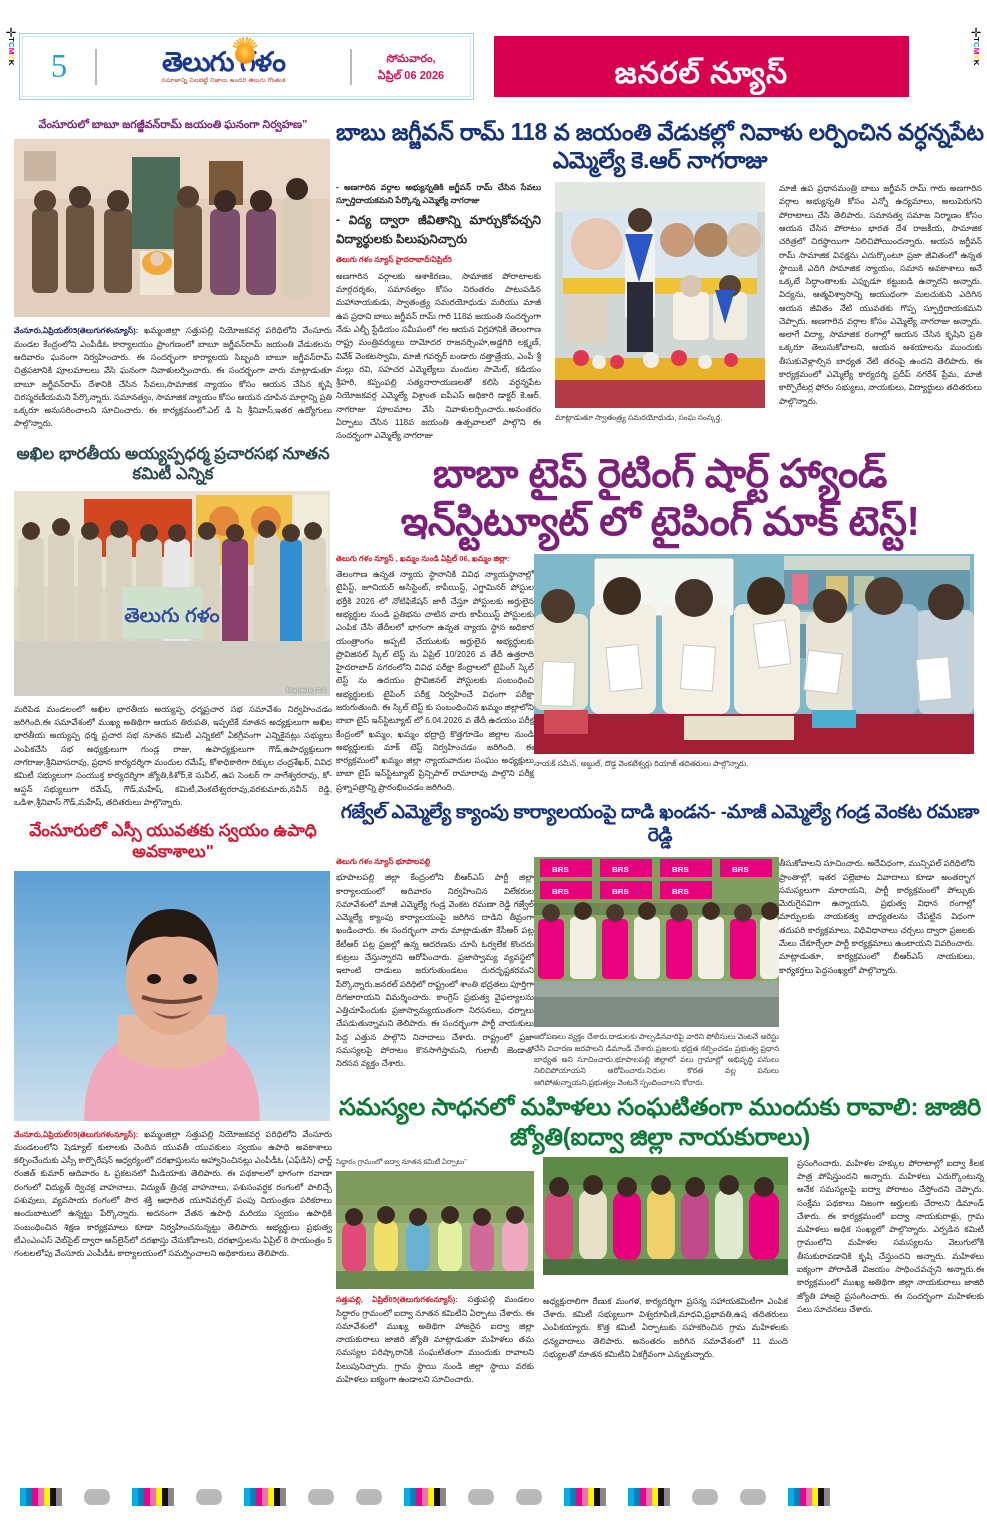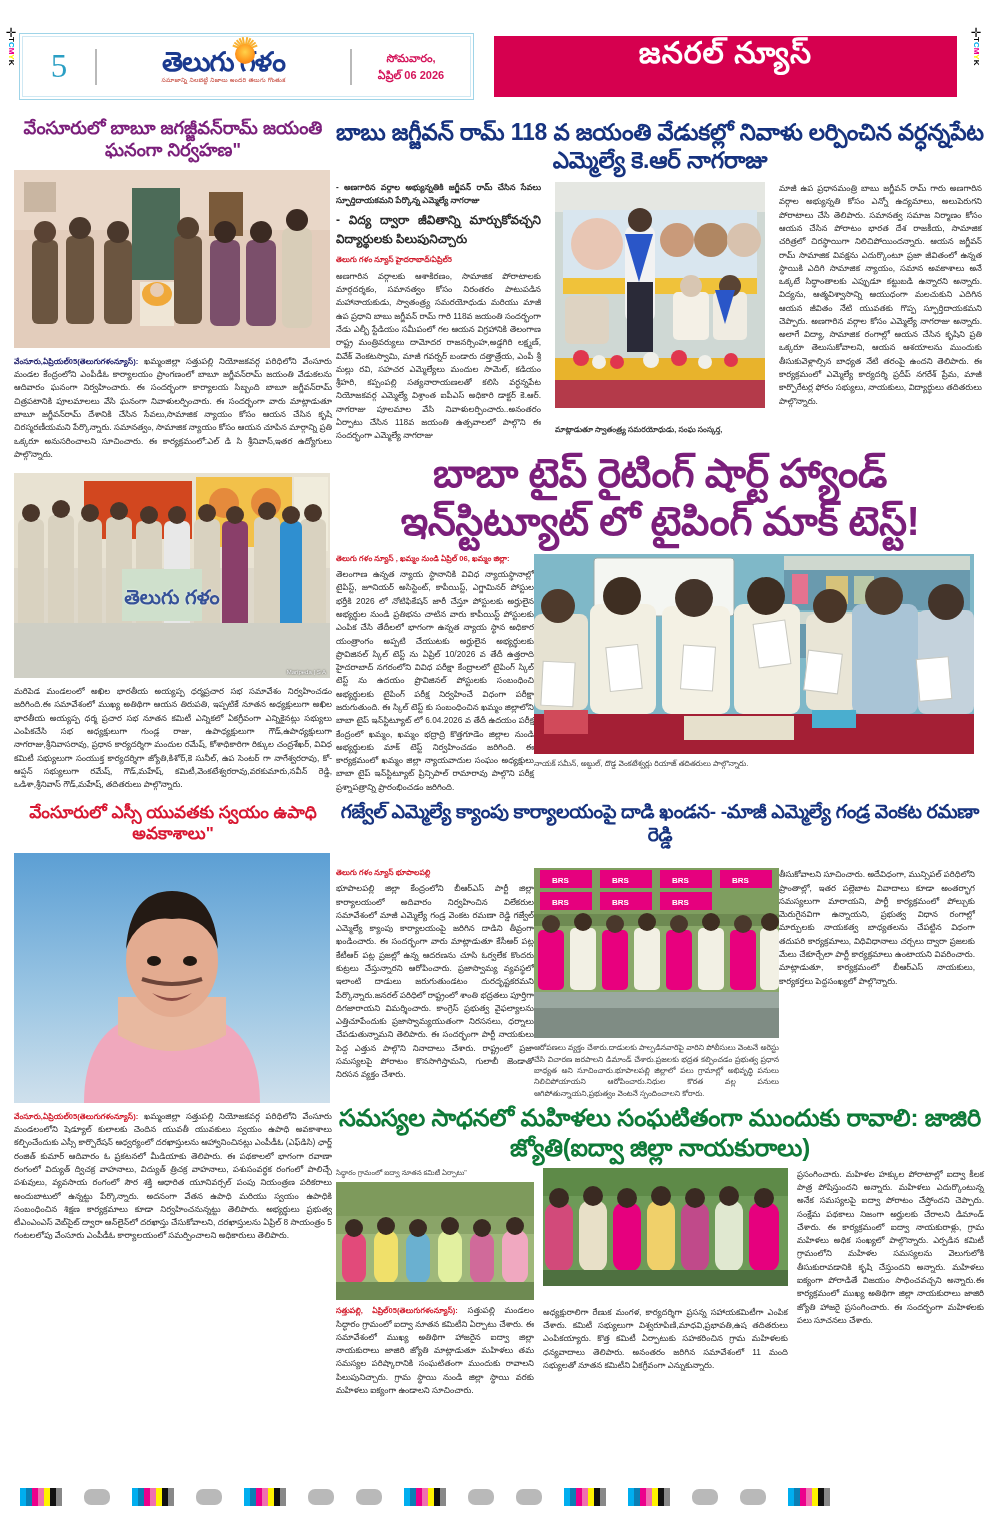--- a/index.html
+++ b/index.html
@@ -72,23 +72,23 @@
   .logo-tag {
     font-size: 6px; color: #c0392b; letter-spacing: .3px; margin-top: 1px;
     white-space: nowrap;
   }
   .date-box {
     width: 118px; text-align: center; color: #d4145a;
     font-size: 11px; font-weight: bold; line-height: 1.5;
   }
   .section-banner {
     position: absolute; left: 494px; top: 36px;
-    width: 463px; height: 61px;
+    width: 415px; height: 61px;
     background: #d6004f;
-    display: flex; align-items: flex-start; justify-content: center;
+    display: flex; align-items: flex-end; justify-content: center;
   }
   .section-banner span {
     color: #ffffff; font-size: 30px; font-weight: bold; letter-spacing: 1px;
   }
 
   
   .hl { text-align: center; font-weight: bold; line-height: 1.22; }
   .hl-purple { color: #7b1f7b; }
   .hl-navy   { color: #17337f; }
   .hl-slate  { color: #2d4a52; }
@@ -184,21 +184,21 @@
     </div>
   </div>
 
   <div class="section-banner">
     <span>జనరల్ న్యూస్</span>
   </div>
 
   <div class="col-left">
 
     <div>
-      <div class="hl hl-purple" style="font-size:18px;">వేంసూరులో బాబూ జగజ్జీవన్‌రామ్ జయంతి ఘనంగా నిర్వహణ"</div>
+      <div class="hl hl-purple" style="font-size:11px;">వేంసూరులో బాబూ జగజ్జీవన్‌రామ్ జయంతి ఘనంగా నిర్వహణ"</div>
       <div class="photo ph-a" style="width:316px;height:178px;margin-top:8px;">
         <svg width="316" height="178" viewBox="0 0 316 178" style="position:absolute;inset:0;">
           <rect x="0" y="0" width="316" height="178" fill="#e3cdbc"></rect>
           <rect x="0" y="0" width="316" height="60" fill="#e9d7c8"></rect>
           <rect x="118" y="18" width="48" height="92" fill="#4c6b58"></rect>
           <rect x="195" y="22" width="34" height="44" fill="#7a5a3a"></rect>
           <rect x="10" y="12" width="32" height="30" fill="#c9b6a2"></rect>
           <g fill="#6b5540">
             <rect x="18" y="70" width="26" height="84" rx="6"></rect>
             <rect x="52" y="66" width="28" height="88" rx="6"></rect>
@@ -224,20 +224,21 @@
       </div>
       <div class="body-txt" style="margin-top:7px;">
         <span class="byline-dark">వేంసూరు,ఏప్రియల్05(తెలుగుగళంన్యూస్):</span>
         <span>ఖమ్మంజిల్లా సత్తుపల్లి నియోజకవర్గ పరిధిలోని వేంసూరు మండల కేంద్రంలోని ఎంపీడీఓ కార్యాలయం ప్రాంగణంలో బాబూ జగ్జీవన్‌రామ్ జయంతి వేడుకలను ఆదివారం ఘనంగా నిర్వహించారు. ఈ సందర్భంగా కార్యాలయ సిబ్బంది బాబూ జగ్జీవన్‌రామ్ చిత్రపటానికి పూలమాలలు వేసి ఘనంగా నివాళులర్పించారు.
 ఈ సందర్భంగా వారు మాట్లాడుతూ బాబూ జగ్జీవన్‌రామ్ దేశానికి చేసిన సేవలు,సామాజిక న్యాయం కోసం ఆయన చేసిన కృషి చిరస్మరణీయమని పేర్కొన్నారు. సమానత్వం, సామాజిక న్యాయం కోసం ఆయన చూపిన మార్గాన్ని ప్రతి ఒక్కరూ అనుసరించాలని సూచించారు.
 ఈ కార్యక్రమంలో:ఎల్ డి సి శ్రీనివాస్,ఇతర ఉద్యోగులు పాల్గొన్నారు.</span>
       </div>
     </div>
 
     <div style="margin-top:12px;">
+      <div class="hl hl-slate" style="font-size:16.5px;">అఖిల భారతీయ అయ్యప్పధర్మ ప్రచారసభ నూతన కమిటీ ఎన్నిక</div>
       <div class="photo ph-b" style="width:316px;height:205px;margin-top:8px;">
         <svg width="316" height="205" viewBox="0 0 316 205" style="position:absolute;inset:0;">
           <rect width="316" height="205" fill="#ded8ca"></rect>
           <rect x="0" y="0" width="316" height="95" fill="#e8e2d2"></rect>
           <rect x="70" y="8" width="108" height="58" fill="#d2471f"></rect>
           <rect x="182" y="4" width="96" height="70" fill="#f2c14a"></rect>
           <circle cx="210" cy="30" r="15" fill="#e58a3c"></circle>
             <circle cx="252" cy="30" r="15" fill="#e58a3c"></circle>
           <rect x="280" y="4" width="34" height="74" fill="#f0ecdc"></rect>
           <g fill="#d9d2c0">
@@ -347,21 +348,21 @@
                   <circle cx="176" cy="178" r="7"></circle>
               </g>
               <g fill="#f0f0ea">
                 <circle cx="44" cy="180" r="7"></circle>
                   <circle cx="96" cy="178" r="8"></circle>
                   <circle cx="150" cy="180" r="7"></circle>
               </g>
               <rect x="0" y="198" width="210" height="28" fill="#b43a4a"></rect>
             </svg>
           </div>
-          <div class="caption" style="margin-top:16px;font-weight:bold;">మాట్లాడుతూ స్వాతంత్ర్య సమరయోధుడు, సంఘ సంస్కర్త,</div>
+          <div class="caption" style="margin-top:4px;">మాట్లాడుతూ స్వాతంత్ర్య సమరయోధుడు, సంఘ సంస్కర్త,</div>
         </div>
 
         <div style="width:203px;">
           <div class="body-txt">మాజీ ఉప ప్రధానమంత్రి బాబు జగ్జీవన్ రామ్ గారు అణగారిన వర్గాల అభ్యున్నతి కోసం ఎన్నో ఉద్యమాలు, అలుపెరుగని పోరాటాలు చేసి తెలిపారు. సమానత్వ సమాజ నిర్మాణం కోసం ఆయన చేసిన పోరాటం భారత దేశ రాజకీయ, సామాజిక చరిత్రలో చిరస్థాయిగా నిలిచిపోయిందన్నారు. ఆయన జగ్జీవన్ రామ్ సామాజిక వివక్షను ఎదుర్కొంటూ ప్రజా జీవితంలో ఉన్నత స్థాయికి ఎదిగి సామాజిక న్యాయం, సమాన అవకాశాలు అనే ఒక్కటే సిద్ధాంతాలకు ఎప్పుడూ కట్టుబడి ఉన్నారని అన్నారు. విద్యను, ఆత్మవిశ్వాసాన్ని ఆయుధంగా మలచుకుని ఎదిగిన ఆయన జీవితం నేటి యువతకు గొప్ప స్ఫూర్తిదాయకమని చెప్పారు. అణగారిన వర్గాల కోసం ఎమ్మెల్యే నాగరాజు అన్నారు. అలాగే విద్యా, సామాజిక రంగాల్లో ఆయన చేసిన కృషిని ప్రతి ఒక్కరూ తెలుసుకోవాలని, ఆయన ఆశయాలను ముందుకు తీసుకువెళ్లాల్సిన బాధ్యత నేటి తరంపై ఉందని తెలిపారు. ఈ కార్యక్రమంలో ఎమ్మెల్యే కార్యదర్శి ప్రదీప్ నగరేశ్ ప్రేమ, మాజీ కార్పొరేటర్ల ఫోరం సభ్యులు, నాయకులు, విద్యార్థులు తదితరులు పాల్గొన్నారు.</div>
         </div>
       </div>
     </div>
 
     <div style="margin-top:6px;">
       <div class="hl hl-purple" style="font-size:40px;letter-spacing:-.5px;">బాబా టైప్ రైటింగ్ షార్ట్ హ్యాండ్ ఇన్‌స్టిట్యూట్ లో టైపింగ్ మాక్ టెస్ట్!</div>
@@ -417,21 +418,21 @@
           <div style="display:flex;gap:10px;margin-top:4px;">
             <div class="caption" style="flex:1;">నాయక్ సమీన్, అబ్దుల్, దొడ్డ వెంకటేశ్వర్లు రియాజ్ తదితరులు పాల్గొన్నారు.</div>
           </div>
         </div>
       </div>
     </div>
 
     <div style="margin-top:6px;">
       <div class="hl hl-navy" style="font-size:19px;letter-spacing:-.3px;text-align:center;">గజ్వేల్ ఎమ్మెల్యే క్యాంపు కార్యాలయంపై దాడి ఖండన- -మాజీ ఎమ్మెల్యే గండ్ర వెంకట రమణా రెడ్డి</div>
 
-      <div style="display:flex;margin-top:22px;">
+      <div style="display:flex;margin-top:11px;">
         <div style="width:198px;">
           <div class="byline" style="display:block;">తెలుగు గళం న్యూస్ భూపాలపల్లి</div>
           <div class="body-txt" style="margin-top:3px;">భూపాలపల్లి జిల్లా కేంద్రంలోని బీఆర్ఎస్ పార్టీ జిల్లా కార్యాలయంలో అదివారం నిర్వహించిన విలేకరుల సమావేశంలో మాజీ ఎమ్మెల్యే గండ్ర వెంకట రమణా రెడ్డి గజ్వేల్ ఎమ్మెల్యే క్యాంపు కార్యాలయంపై జరిగిన దాడిని తీవ్రంగా ఖండించారు. ఈ సందర్భంగా వారు మాట్లాడుతూ కేసీఆర్ పట్ల కేటీఆర్ పట్ల ప్రజల్లో ఉన్న ఆదరణను చూసి ఓర్వలేక కొందరు కుట్రలు చేస్తున్నారని ఆరోపించారు. ప్రజాస్వామ్య వ్యవస్థలో ఇలాంటి దాడులు జరుగుతుండటం దురదృష్టకరమని పేర్కొన్నారు.జనరల్ పరిధిలో రాష్ట్రంలో శాంతి భద్రతలు పూర్తిగా దిగజారాయని విమర్శించారు. కాంగ్రెస్ ప్రభుత్వ వైఫల్యాలను ఎత్తిచూపేందుకు ప్రజాస్వామ్యయుతంగా నిరసనలు, ధర్నాలు చేపడుతున్నామని తెలిపారు. ఈ సందర్భంగా పార్టీ నాయకులు పెద్ద ఎత్తున పాల్గొని నినాదాలు చేశారు. రాష్ట్రంలో ప్రజా సమస్యలపై పోరాటం కొనసాగిస్తామని, గులాబీ జెండాతో నిరసన వ్యక్తం చేశారు.</div>
         </div>
         <div style="width:245px;">
           <div class="photo ph-h" style="width:245px;height:170px;">
             <svg width="245" height="170" viewBox="0 0 245 170" style="position:absolute;inset:0;">
               <rect width="245" height="170" fill="#8aa86a"></rect>
               <rect x="0" y="0" width="245" height="46" fill="#7f9e60"></rect>
               <g fill="#e6007e">

